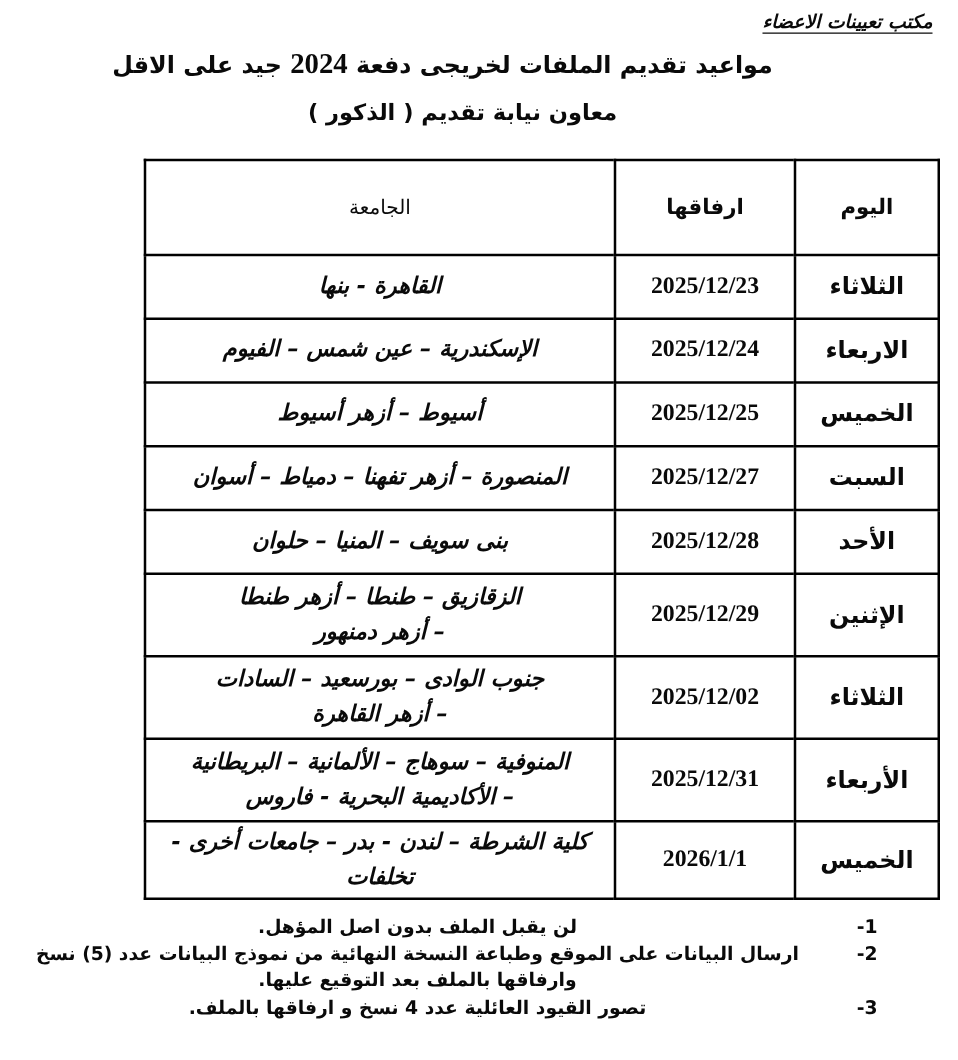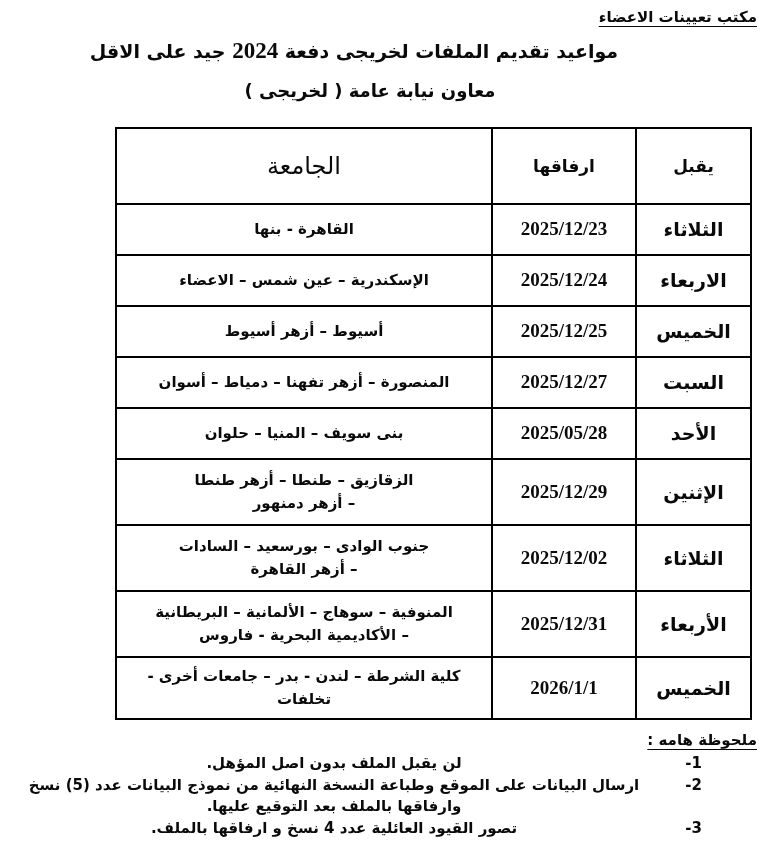--- a/index.html
+++ b/index.html
@@ -9,25 +9,26 @@
     height: 848px;
     position: relative;
     overflow: hidden;
     direction: rtl;
     font-family: "DejaVu Sans", sans-serif;
     color: #0a0a0a;
   }
   .office-label {
     position: absolute;
     top: 8px;
-    right: 9px;
+    right: 20px;
     font-size: 15px;
     font-weight: bold;
     text-decoration: underline;
     text-underline-offset: 4px;
+    font-style: italic;
   }
   .title-wrap {
     margin: 36px 58px 0 0;
     text-align: center;
     font-weight: bold;
     font-size: 19px;
     line-height: 1.3;
     white-space: nowrap;
   }
   .title-year {
@@ -63,39 +64,40 @@
   tr.row-last { height: 62px; }
   th.h-day, th.h-date {
     vertical-align: bottom;
     padding-bottom: 14px;
     font-size: 17px;
     font-weight: bold;
   }
   th.h-univ {
     vertical-align: top;
     padding-top: 12px;
-    font-size: 24px;
+    font-size: 16px;
     font-weight: 400;
   }
   td.cell-day {
     font-size: 19px;
     font-weight: bold;
   }
   td.cell-date {
     font-family: "Liberation Serif", "DejaVu Serif", serif;
     font-size: 19px;
     font-weight: bold;
     direction: ltr;
     margin-left: 38px;
   }
   td.cell-univ {
-    font-size: 15px;
+    font-size: 18px;
     font-weight: bold;
     white-space: pre-line;
     line-height: 1.55;
+    font-style: italic;
   }
   .notes {
     margin: 11px 9px 0 4px;
     font-weight: bold;
   }
   .notes-heading {
     text-align: right;
     font-size: 15px;
     text-decoration: underline;
     text-underline-offset: 4px;
@@ -126,57 +128,57 @@
 <body>
 
 <div class="office-label">مكتب تعيينات الاعضاء</div>
 
 <div class="title-wrap">
   <span>مواعيد تقديم الملفات لخريجى دفعة</span>
   <span class="title-year">2024</span>
   <span>جيد على الاقل</span>
 </div>
 
-<div class="subtitle-wrap">معاون نيابة عامة ( لخريجى )</div>
+<div class="subtitle-wrap">معاون نيابة تقديم ( الذكور )</div>
 
 <table class="schedule">
   <colgroup>
     <col class="c-day">
     <col class="c-date">
     <col class="c-univ">
   </colgroup>
   <tbody>
       <tr class="header-row">
-    <th class="h-day">يقبل</th>
+    <th class="h-day">اليوم</th>
     <th class="h-date">ارفاقها</th>
     <th class="h-univ">الجامعة</th>
   </tr>
   <tr class="row-single">
     <td class="cell-day">الثلاثاء</td>
     <td class="cell-date">2025/12/23</td>
     <td class="cell-univ">القاهرة - بنها</td>
   </tr>
   <tr class="row-single">
     <td class="cell-day">الاربعاء</td>
     <td class="cell-date">2025/12/24</td>
-    <td class="cell-univ">الإسكندرية – عين شمس – الاعضاء</td>
+    <td class="cell-univ">الإسكندرية – عين شمس – الفيوم</td>
   </tr>
   <tr class="row-single">
     <td class="cell-day">الخميس</td>
     <td class="cell-date">2025/12/25</td>
     <td class="cell-univ">أسيوط – أزهر أسيوط</td>
   </tr>
   <tr class="row-single">
     <td class="cell-day">السبت</td>
     <td class="cell-date">2025/12/27</td>
     <td class="cell-univ">المنصورة – أزهر تفهنا – دمياط – أسوان</td>
   </tr>
   <tr class="row-single">
     <td class="cell-day">الأحد</td>
-    <td class="cell-date">2025/05/28</td>
+    <td class="cell-date">2025/12/28</td>
     <td class="cell-univ">بنى سويف – المنيا – حلوان</td>
   </tr>
   <tr class="row-double">
     <td class="cell-day">الإثنين</td>
     <td class="cell-date">2025/12/29</td>
     <td class="cell-univ">الزقازيق – طنطا – أزهر طنطا
 – أزهر دمنهور</td>
   </tr>
   <tr class="row-double">
     <td class="cell-day">الثلاثاء</td>
@@ -192,21 +194,20 @@
   </tr>
   <tr class="row-last">
     <td class="cell-day">الخميس</td>
     <td class="cell-date">2026/1/1</td>
     <td class="cell-univ">كلية الشرطة – لندن - بدر – جامعات أخرى - تخلفات</td>
   </tr>
 </tbody>
   </table>
 
 <div class="notes">
-  <div class="notes-heading">ملحوظة هامه :</div>
   <div class="notes-list">
     <div class="note-row">
       <span class="note-num">1-</span>
       <span class="note-text">لن يقبل الملف بدون اصل المؤهل.</span>
     </div>
     <div class="note-row">
       <span class="note-num">2-</span>
       <span class="note-text">ارسال البيانات على الموقع وطباعة النسخة النهائية من نموذج البيانات عدد (5) نسخ وارفاقها بالملف بعد التوقيع عليها.</span>
     </div>
     <div class="note-row">

